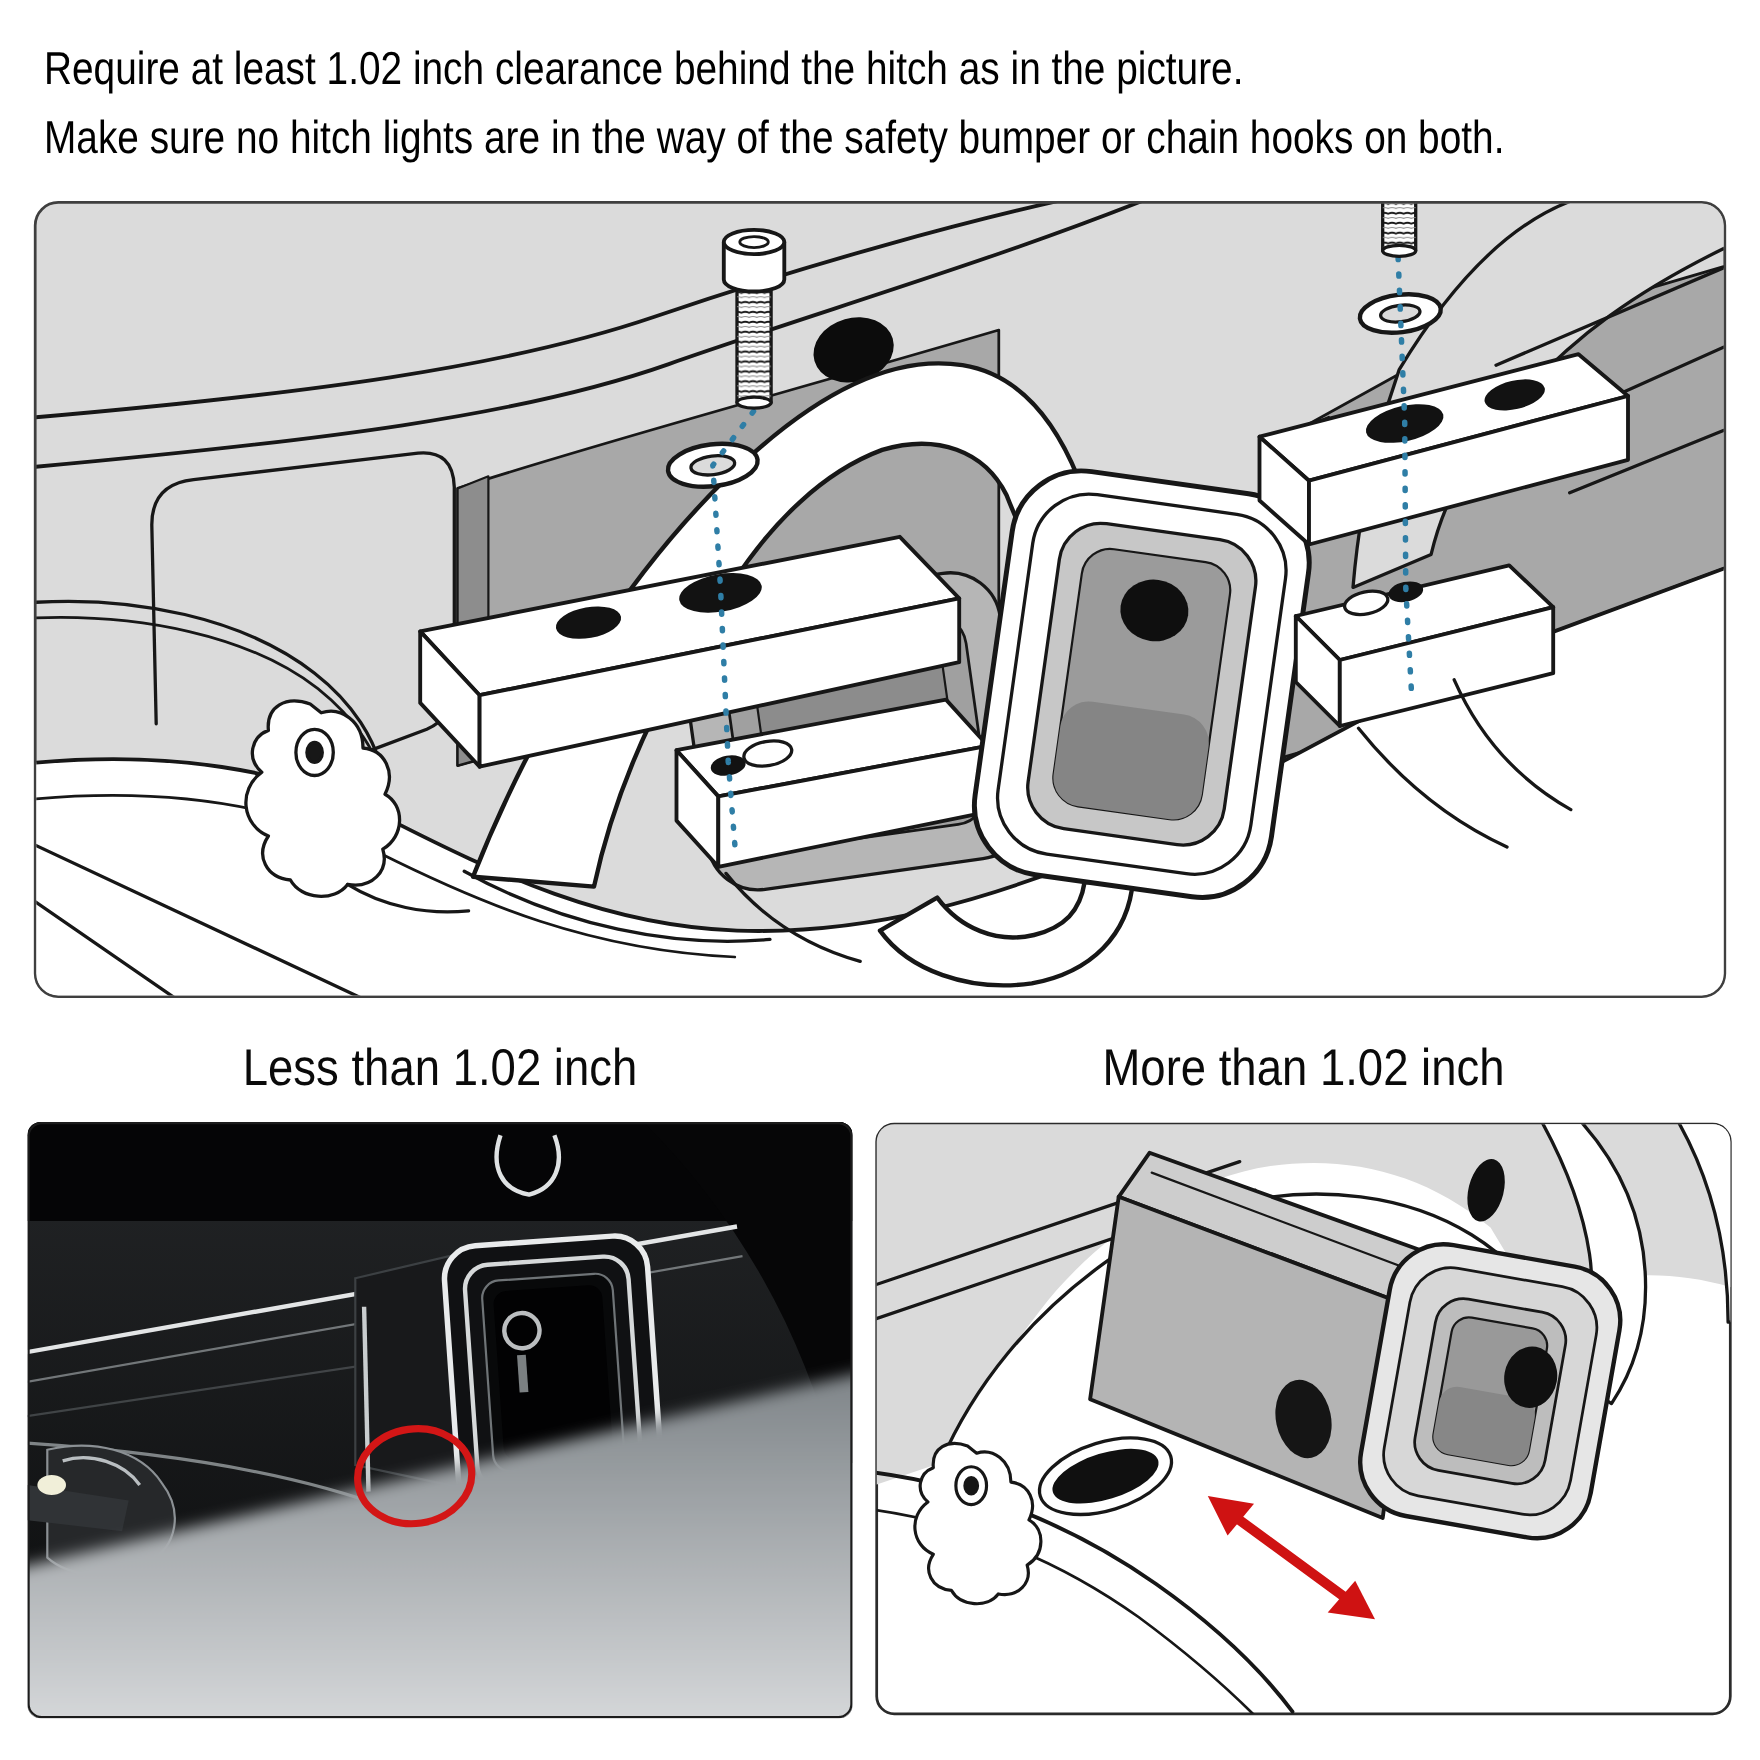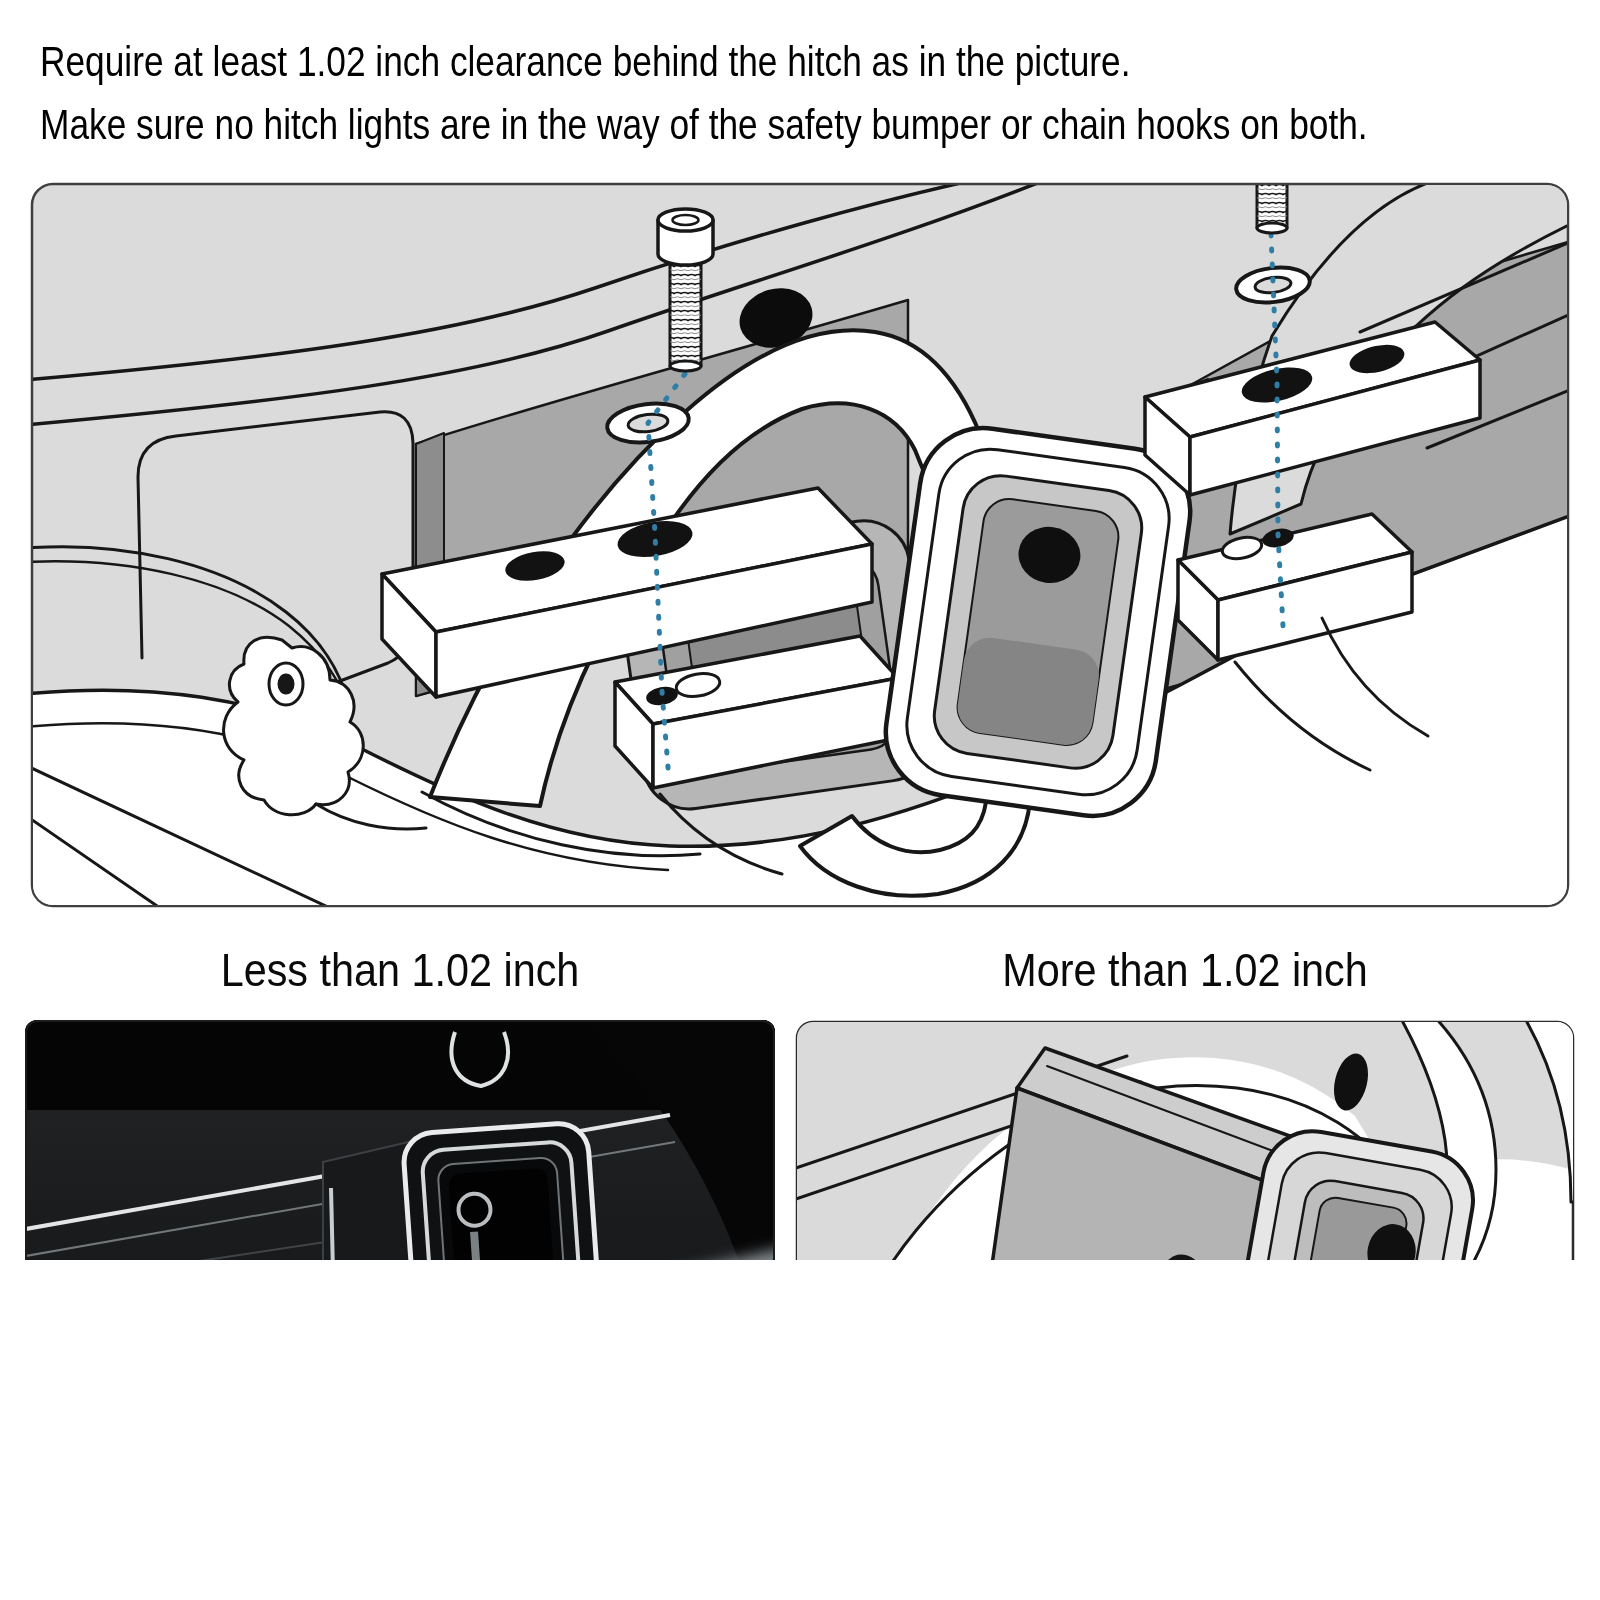--- a/index.html
+++ b/index.html
@@ -1,16 +1,16 @@
 <!DOCTYPE html>
 <html><head>
 <meta charset="utf-8">
 <style>
   html,body{margin:0;padding:0;background:#fff;}
-  .canvas{position:relative;width:1600px;height:1260px;background:#ffffff;overflow:hidden;
+  .canvas{position:relative;width:1600px;height:1600px;background:#ffffff;overflow:hidden;
           font-family:"Liberation Sans", sans-serif;}
   .title{position:absolute;left:40px;top:30px;font-size:42px;line-height:63px;color:#000;
          transform:scaleX(0.84);transform-origin:left top;white-space:nowrap;}
   .panel-label{position:absolute;top:942px;font-size:47px;color:#0a0a0a;text-align:center;
          transform:scaleX(0.88);}
   .lbl-left{left:25px;width:750px;}
   .lbl-right{left:795px;width:780px;}
   svg{position:absolute;display:block;}
   #main-diagram{left:30px;top:182px;}
   #photo-panel{left:25px;top:1020px;}

